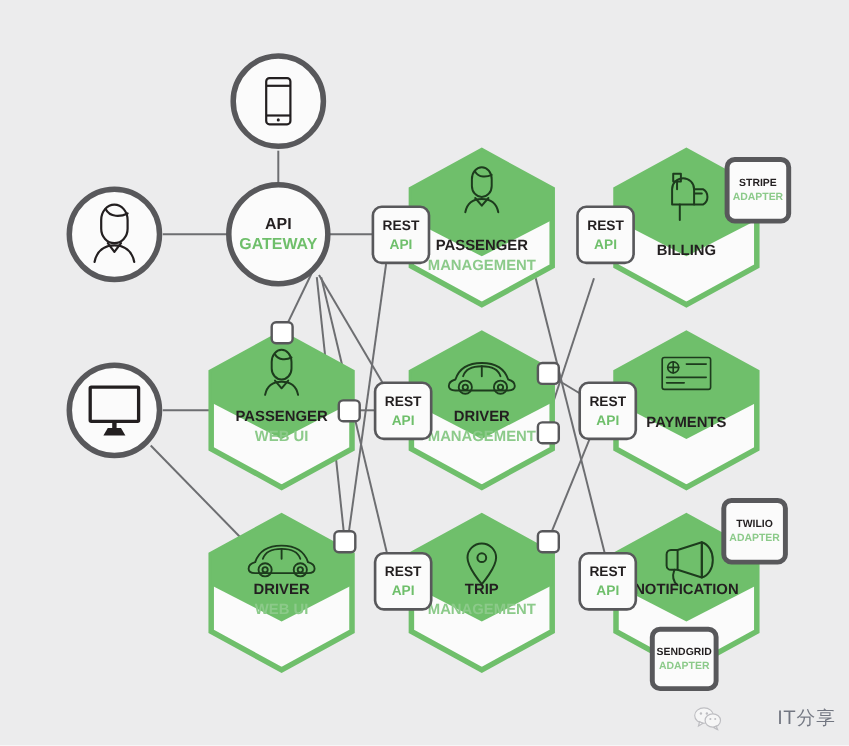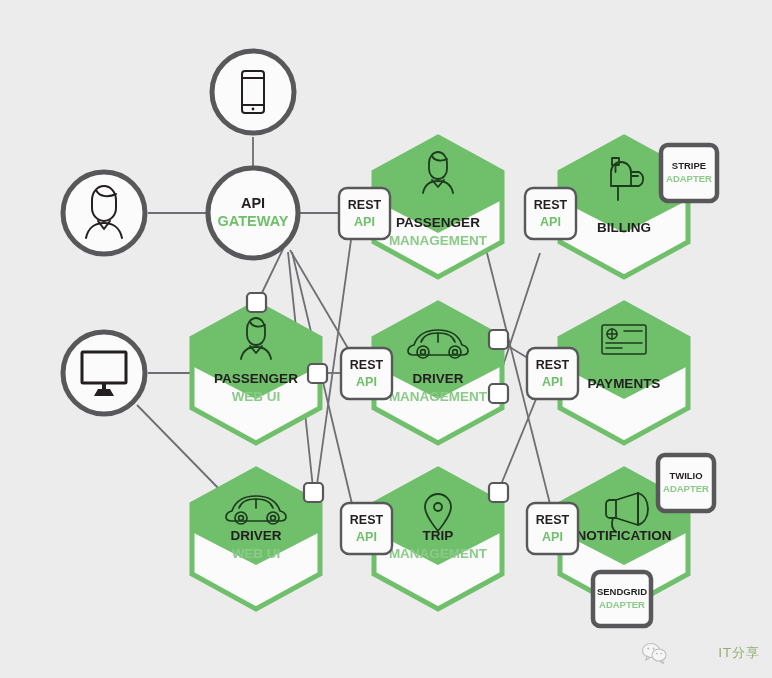--- a/index.html
+++ b/index.html
@@ -1,21 +1,21 @@
 <!DOCTYPE html>
 <html><head>
 <meta charset="utf-8">
 <style>
   html,body{margin:0;padding:0;background:#ffffff;}
   body{font-family:"Liberation Sans",sans-serif;}
   #stage{position:relative;width:772px;height:678px;background:#ffffff;overflow:hidden;}
   #canvas{position:absolute;left:0;top:0;width:772px;height:678px;background:#ececed;}
   svg.layer{position:absolute;left:0;top:0;width:772px;height:678px;}
   .wm{position:absolute;right:12px;bottom:14px;display:flex;align-items:center;gap:6px;opacity:.55;}
-  .wm-txt{font-size:13px;color:#4d7c0f;letter-spacing:1px;font-family:"DejaVu Sans",sans-serif;margin-left:44px;}
+  .wm-txt{font-size:17px;color:#0f172a;letter-spacing:1px;font-family:"DejaVu Sans",sans-serif;margin-left:44px;}
 </style>
 </head>
 <body>
 
 <div id="stage">
   <div id="canvas"></div>
 
   <svg class="layer" viewBox="0 0 772 678">
     <g stroke="#6d6e71" stroke-width="1.8" fill="none">
 

